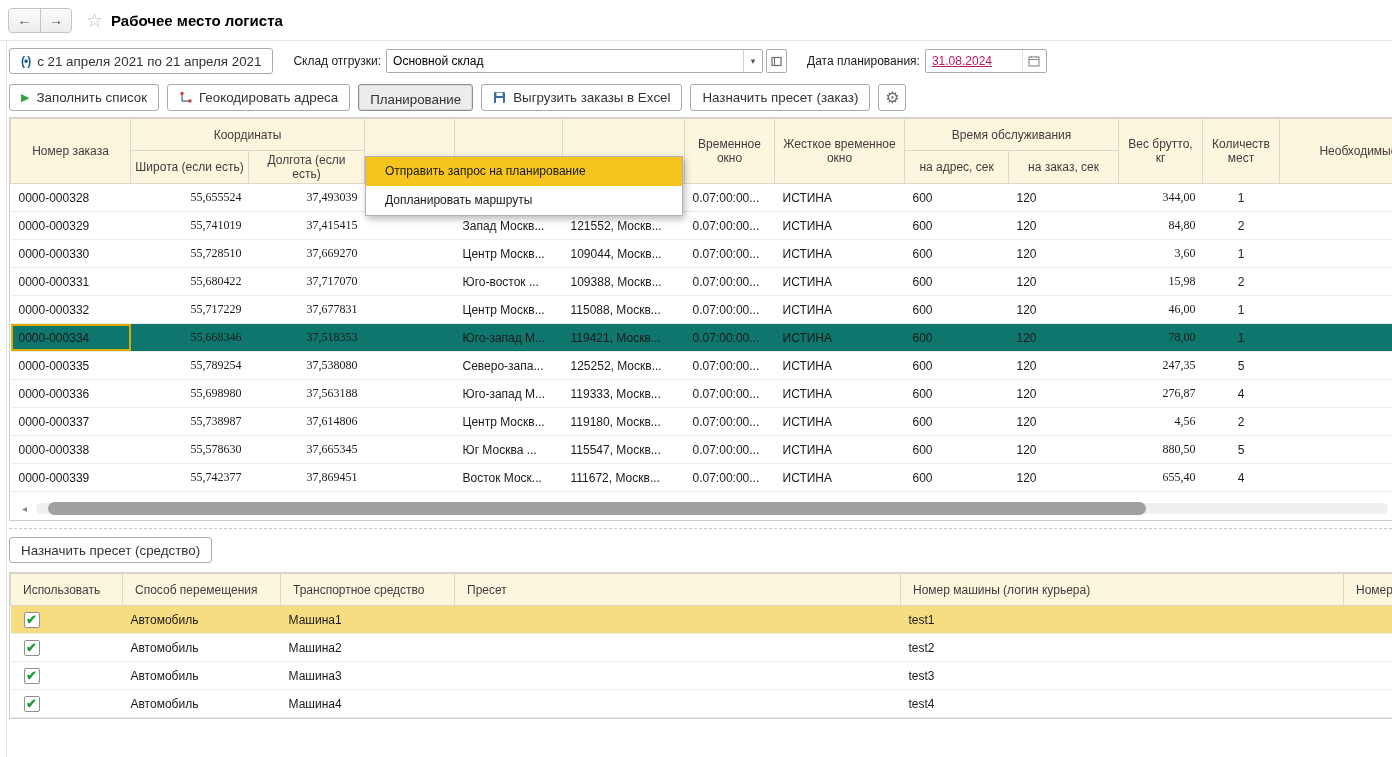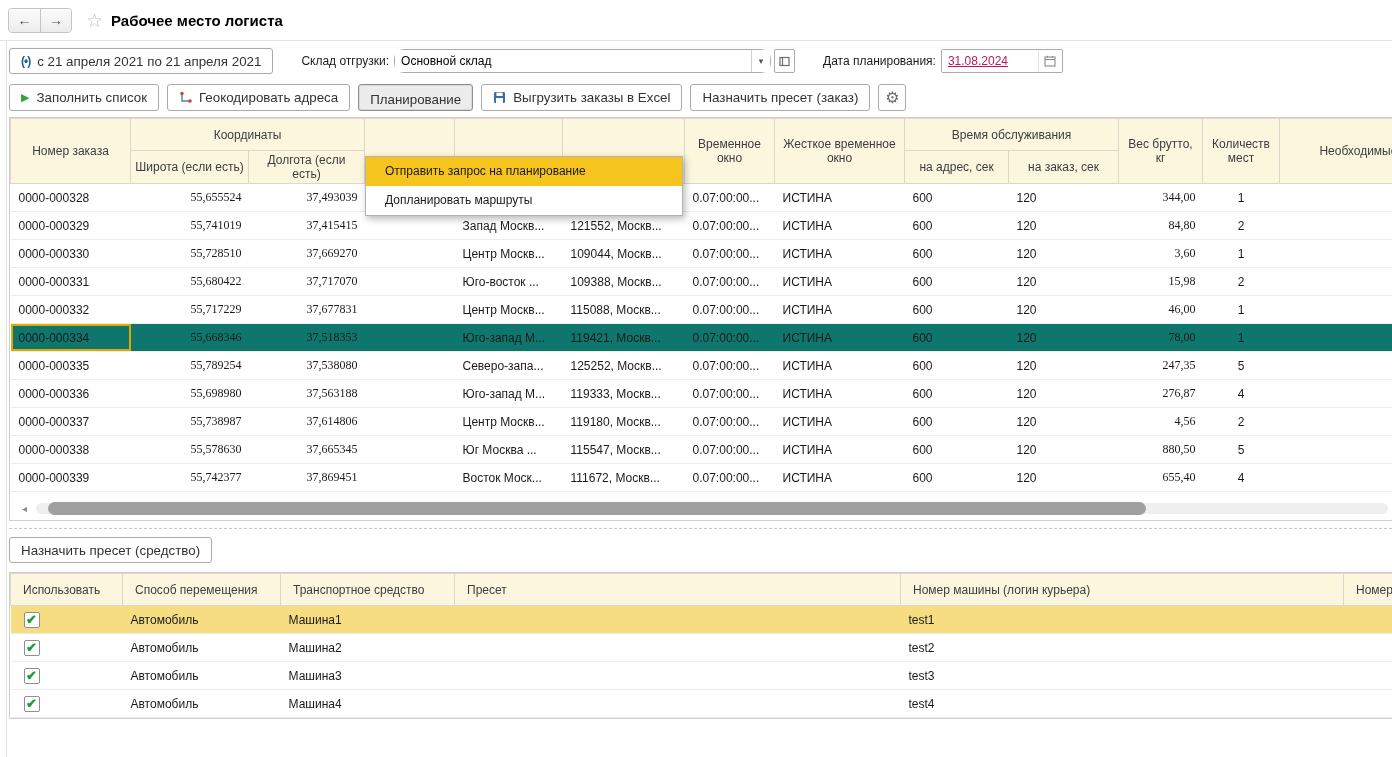--- a/index.html
+++ b/index.html
@@ -19,22 +19,22 @@
   .topline { position:absolute; left:0; top:40px; width:1392px; height:1px; background:#e3e3e3; }
   .leftline { position:absolute; left:6px; top:41px; bottom:0; width:1px; background:#e0e0e0; }
 
   .content { padding:7px 0 0 9px; position:relative; }
 
   
   .filters { display:flex; align-items:center; height:28px; }
   .btn { display:inline-flex; align-items:center; gap:7px; height:26px; padding:0 11px;
          background:#fff; border:1px solid #ababab; border-radius:3px; color:#333; white-space:nowrap; }
   .period-icon { color:#1d5e93; font-weight:bold; font-size:12px; letter-spacing:-1px; }
-  .flabel { margin:0 5px 0 28px; color:#1a1a1a; }
-  .combo { display:flex; align-items:stretch; border:1px solid #ababab; border-radius:10px; height:24px; background:#fff; }
+  .flabel { margin:0 5px 0 20px; color:#1a1a1a; }
+  .combo { display:flex; align-items:stretch; border:1px solid #ababab; border-radius:2px; height:24px; background:#fff; }
   .combo input { border:none; outline:none; padding:0 6px; width:356px; font:inherit; color:#000; }
   .combo .dd { width:19px; border-left:1px solid #cfcfcf; display:flex; align-items:center; justify-content:center;
                font-size:9px; color:#555; background:#fff; }
   .sq-btn { width:21px; height:24px; margin-left:3px; border:1px solid #ababab; border-radius:2px; background:#fff;
             display:flex; align-items:center; justify-content:center; }
   .date-box { display:flex; align-items:stretch; border:1px solid #ababab; border-radius:2px; height:24px; background:#fff; }
   .date-box input { border:none; outline:none; padding:0 6px; width:96px; font:inherit; color:#be185d;text-decoration:underline; }
   .date-box .cal { width:24px; display:flex; align-items:center; justify-content:center; border-left:1px solid #e0e0e0; }
 
   

